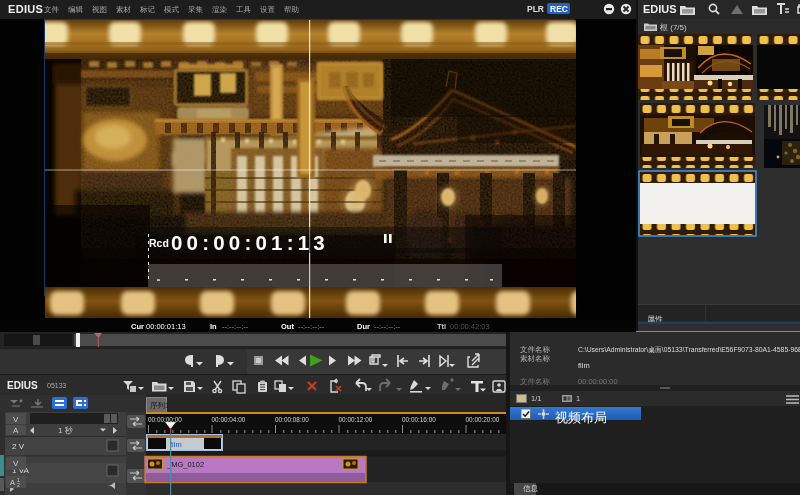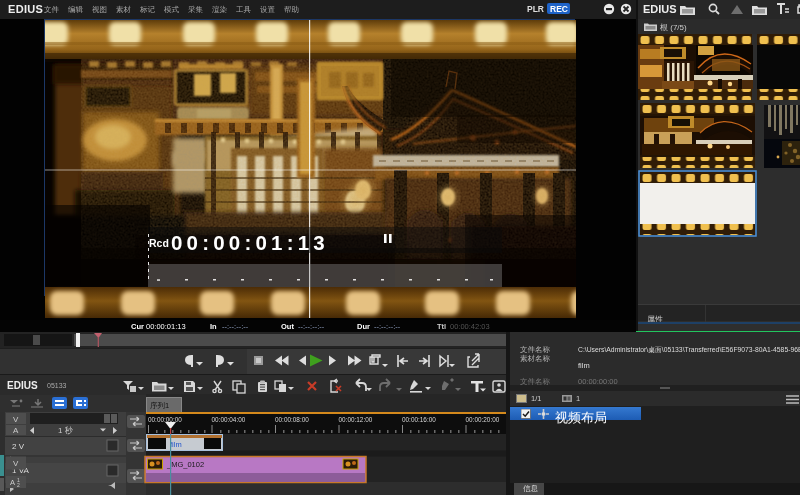--- a/index.html
+++ b/index.html
@@ -639,21 +639,21 @@
     <div class="ab" style="left:52px;top:2px;width:15px;height:12px;background:#2a6fd4;border-radius:2px">
       <div class="ab" style="left:3px;top:3px;width:9px;height:2px;background:#fff"></div>
       <div class="ab" style="left:3px;top:7px;width:9px;height:2px;background:#fff"></div>
     </div>
     <div class="ab" style="left:73px;top:2px;width:15px;height:12px;background:#2a6fd4;border-radius:2px">
       <div class="ab" style="left:3px;top:3px;width:6px;height:6px;border:2px solid #fff;border-right:none"></div>
       <div class="ab" style="left:11px;top:3px;width:2px;height:2px;background:#fff"></div>
       <div class="ab" style="left:11px;top:7px;width:2px;height:2px;background:#fff"></div>
     </div>
     <div class="ab" style="left:146px;top:-1px;width:360px;height:18px;background:#262626"></div>
-    <div class="ab" style="left:146px;top:2px;width:36px;height:15px;background:#6a6a6a;border:1px solid #888;border-bottom:none">
+    <div class="ab" style="left:146px;top:2px;width:21px;height:15px;background:#6a6a6a;border:1px solid #888;border-bottom:none">
       <span class="tx" style="left:3px;top:3px;font-size:7.5px;color:#111">序列1</span>
     </div>
   </div>
 
   <div class="ab" style="left:0;top:80px;width:506px;height:83px;background:#232323" id="timeline">
     <svg width="506" height="83" viewBox="0 0 506 83">
 
       <rect x="0" y="0" width="126" height="83" fill="#3e3e3e"></rect>
       <rect x="0" y="0" width="5" height="83" fill="#2e2e2e"></rect>
       <rect x="0" y="43" width="4" height="21" fill="#3a8f8f"></rect>
@@ -823,19 +823,19 @@
           <path d="M2 5l2.2 2.2L8 2.5" stroke="#1a1a1a" stroke-width="1.5" fill="none"></path>
         </svg>
     <svg class="ab" style="left:28px;top:3px" width="11" height="10" viewBox="0 0 11 10">
       <circle cx="5.5" cy="5" r="2" fill="#ddd"></circle>
           <path d="M5.5 0v3M5.5 7v3M0 5h3M8 5h3" stroke="#ccc" stroke-width="1.6"></path>
         </svg>
     <span class="tx" style="left:45px;top:3px;font-size:13px;color:#fff">视频布局</span>
   </div>
 
   <div class="ab" style="left:0;top:151px;width:294px;height:12px;background:#171717">
-    <div class="ab" style="left:4px;top:0;width:30px;height:12px;background:#474747">
+    <div class="ab" style="left:4px;top:0;width:22px;height:12px;background:#474747">
       <span class="tx" style="left:9px;top:1px;font-size:7.5px;color:#ddd">信息</span>
     </div>
   </div>
 </div>
 
 </div>
 
 </body></html>

